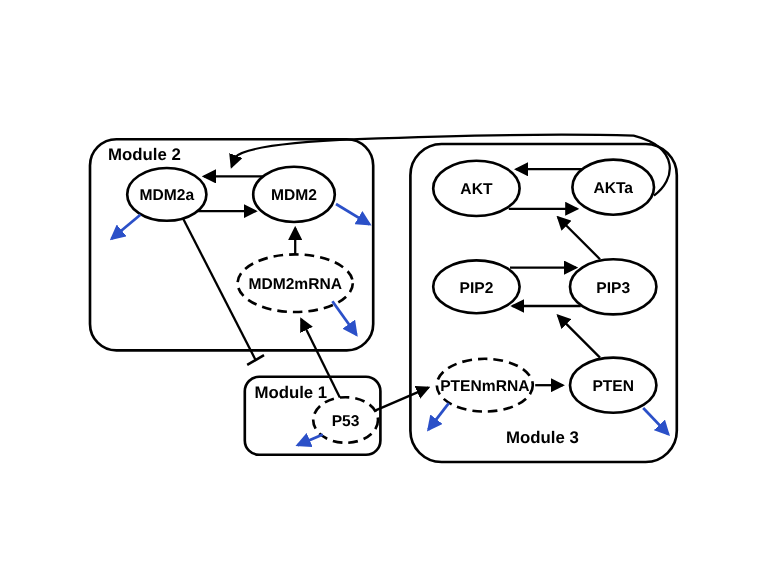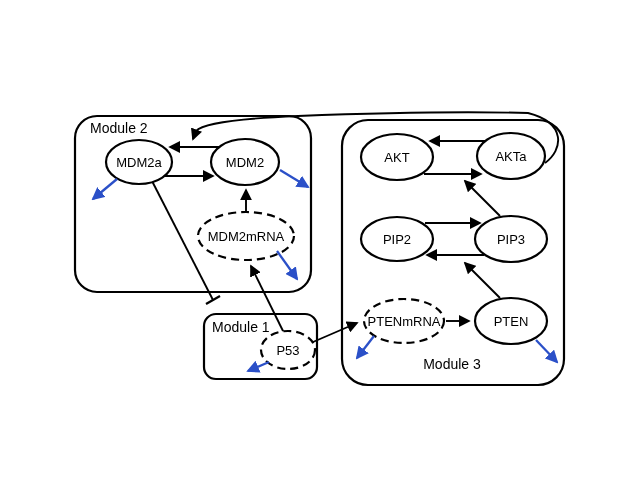--- a/index.html
+++ b/index.html
@@ -3,21 +3,21 @@
 <meta charset="utf-8">
 <style>
   :root{
     --line-color:#000000;
     --accent-blue:#2b50c8;
     --bg:#ffffff;
   }
   html,body{margin:0;padding:0;background:var(--bg);}
   .stage{
     position:relative;width:640px;height:480px;background:var(--bg);
-    font-family:"Liberation Sans", sans-serif;overflow:hidden;
+    font-family:"Liberation Sans", sans-serif;overflow:hidden;font-weight:bold;
   }
   svg{display:block;}
   .module-box{fill:#ffffff;stroke:var(--line-color);stroke-width:2.2;}
   .node{fill:#ffffff;stroke:var(--line-color);stroke-width:2.2;}
   .node.dashed{stroke-dasharray:8 5;}
   .edge{stroke:var(--line-color);stroke-width:1.9;fill:none;}
   .tbar{stroke:var(--line-color);stroke-width:2.2;fill:none;}
   .deg{stroke:var(--accent-blue);stroke-width:2.3;fill:none;}
   .ah{fill:var(--line-color);}
   .ahb{fill:var(--accent-blue);}

